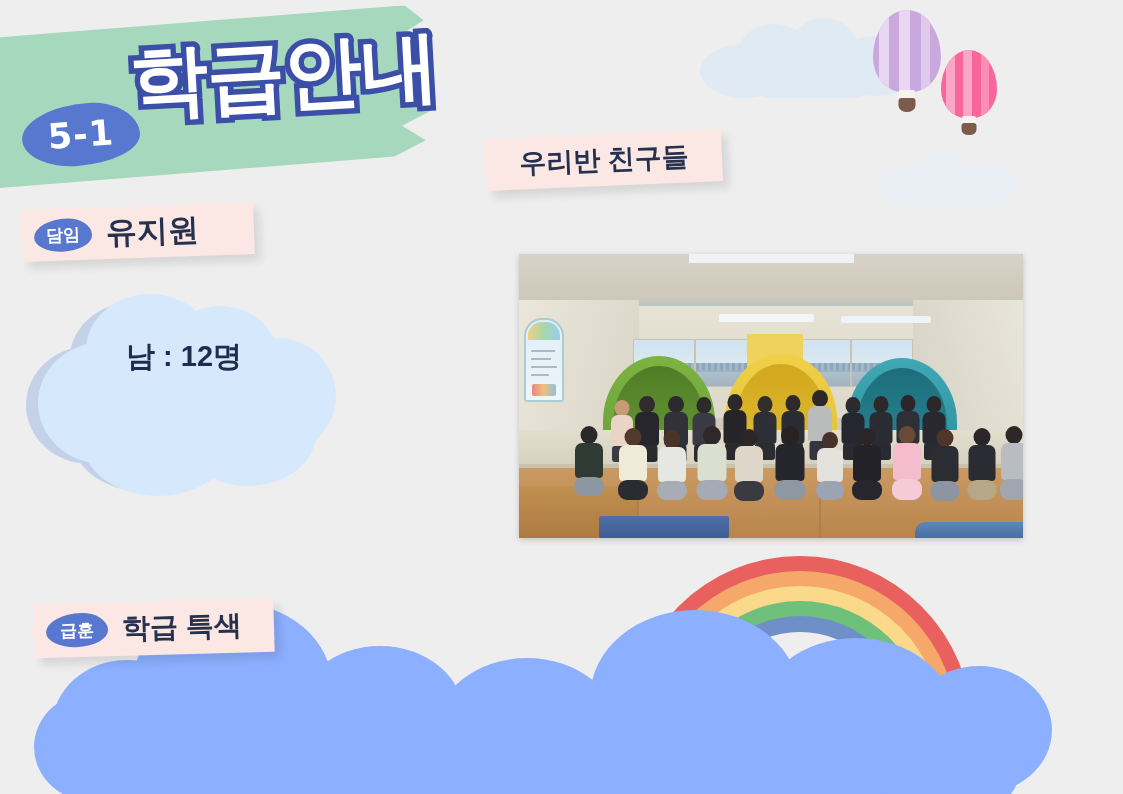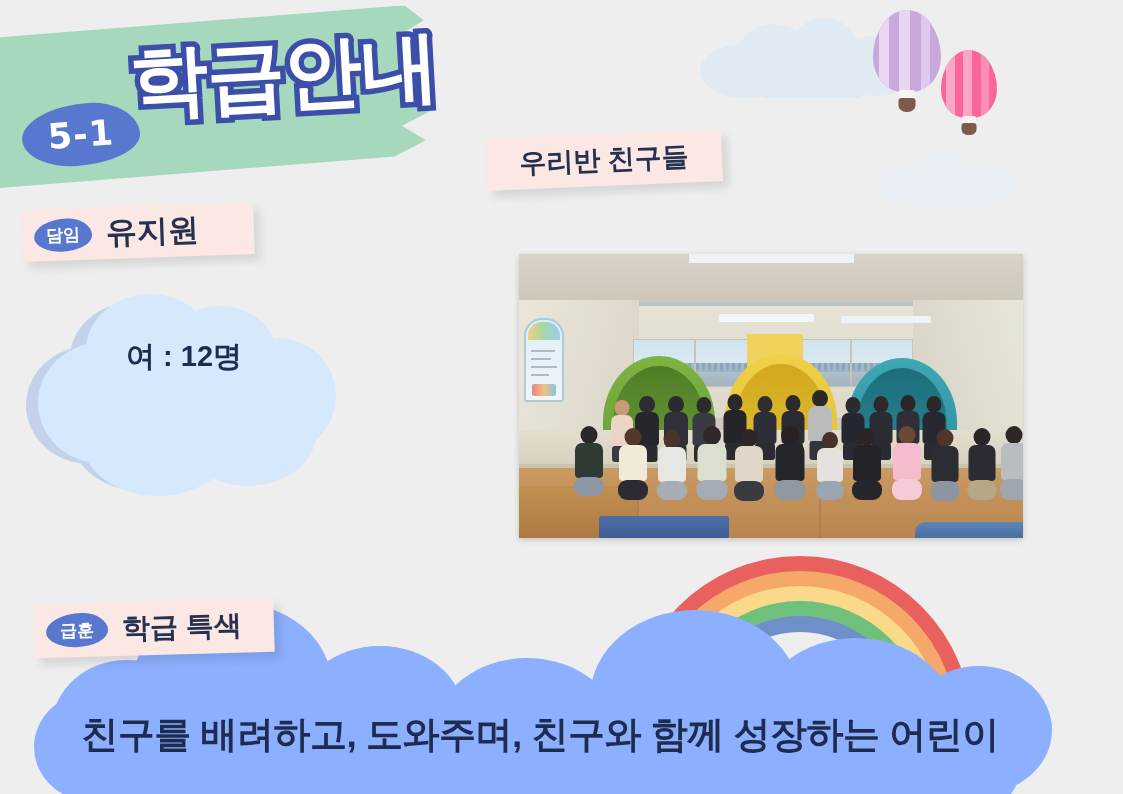--- a/index.html
+++ b/index.html
@@ -265,21 +265,21 @@
     <div class="shadow" style="left:2px;top:58px;width:128px;height:118px;"></div>
     <div class="shadow" style="left:48px;top:96px;width:150px;height:108px;"></div>
     <div class="lobe" style="left:62px;top:6px;width:128px;height:112px;"></div>
     <div class="lobe" style="left:138px;top:18px;width:116px;height:104px;"></div>
     <div class="lobe" style="left:14px;top:54px;width:132px;height:122px;"></div>
     <div class="lobe" style="left:196px;top:50px;width:116px;height:116px;"></div>
     <div class="lobe" style="left:58px;top:96px;width:152px;height:112px;"></div>
     <div class="lobe" style="left:156px;top:94px;width:136px;height:104px;"></div>
     <div class="lobe" style="left:50px;top:70px;width:220px;height:110px;border-radius:60px;"></div>
     <div id="count-list">
-      <div>여 : 12명</div>
+      <div>남 : 12명</div>
     </div>
   </div>
 
   <div id="photo-frame">
     <div id="photo">
       <div class="ph ceiling"></div>
       <div class="ph ceil-light"></div>
       <div class="ph ceil-edge"></div>
       <div class="ph backwall"></div>
       <div class="ph wall-left"></div>
@@ -475,15 +475,14 @@
     <div class="lobe" style="left:872px;top:70px;width:146px;height:128px;"></div>
     <div class="lobe" style="left:18px;top:64px;width:150px;height:134px;"></div>
     <div class="lobe" style="left:0;top:96px;width:120px;height:110px;"></div>
   </div>
 
   <div class="pink-banner" id="banner-motto">
     <div class="badge">급훈</div>
     <div class="btxt">학급 특색</div>
   </div>
 
-  <div id="motto-text">친구를 배려하고, 도와주며, 친구와 함께 성장하는 어린이</div>
 
 </div>
 
 </body></html>

